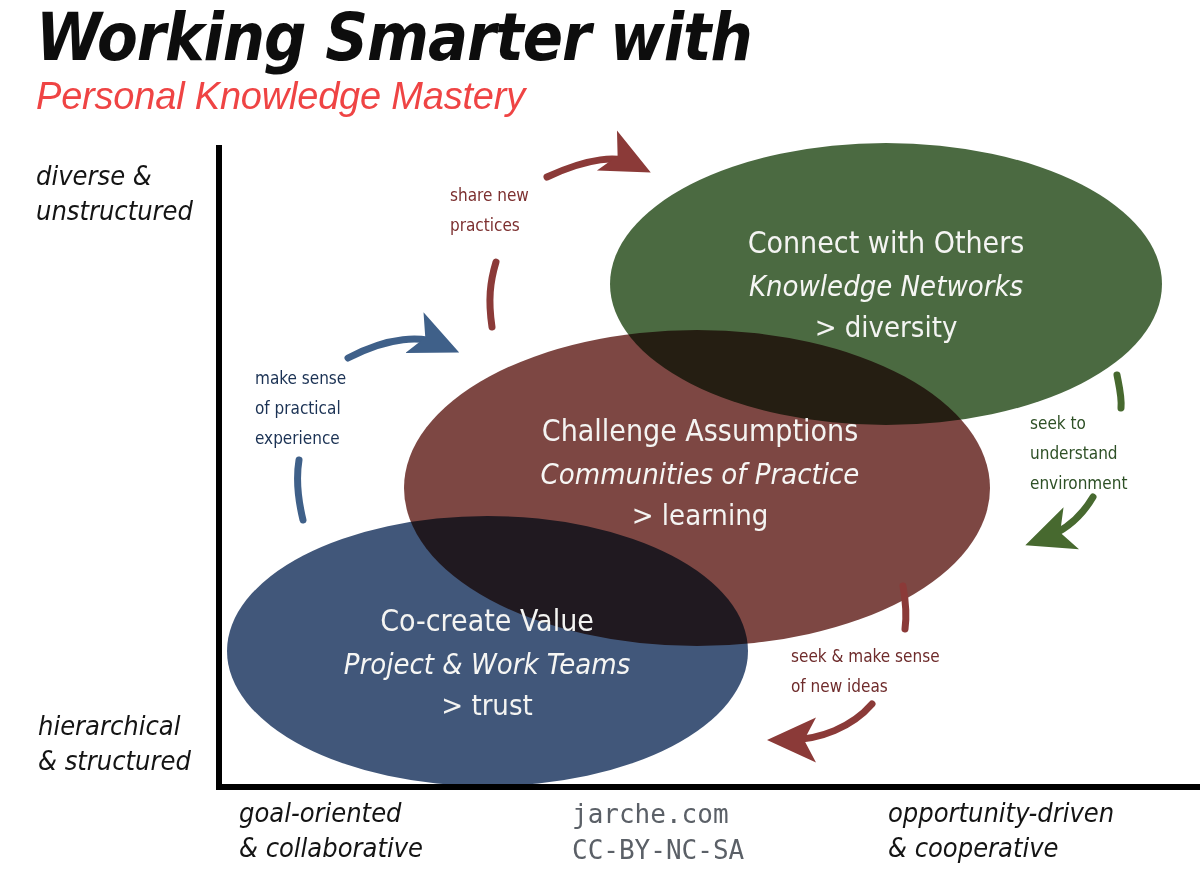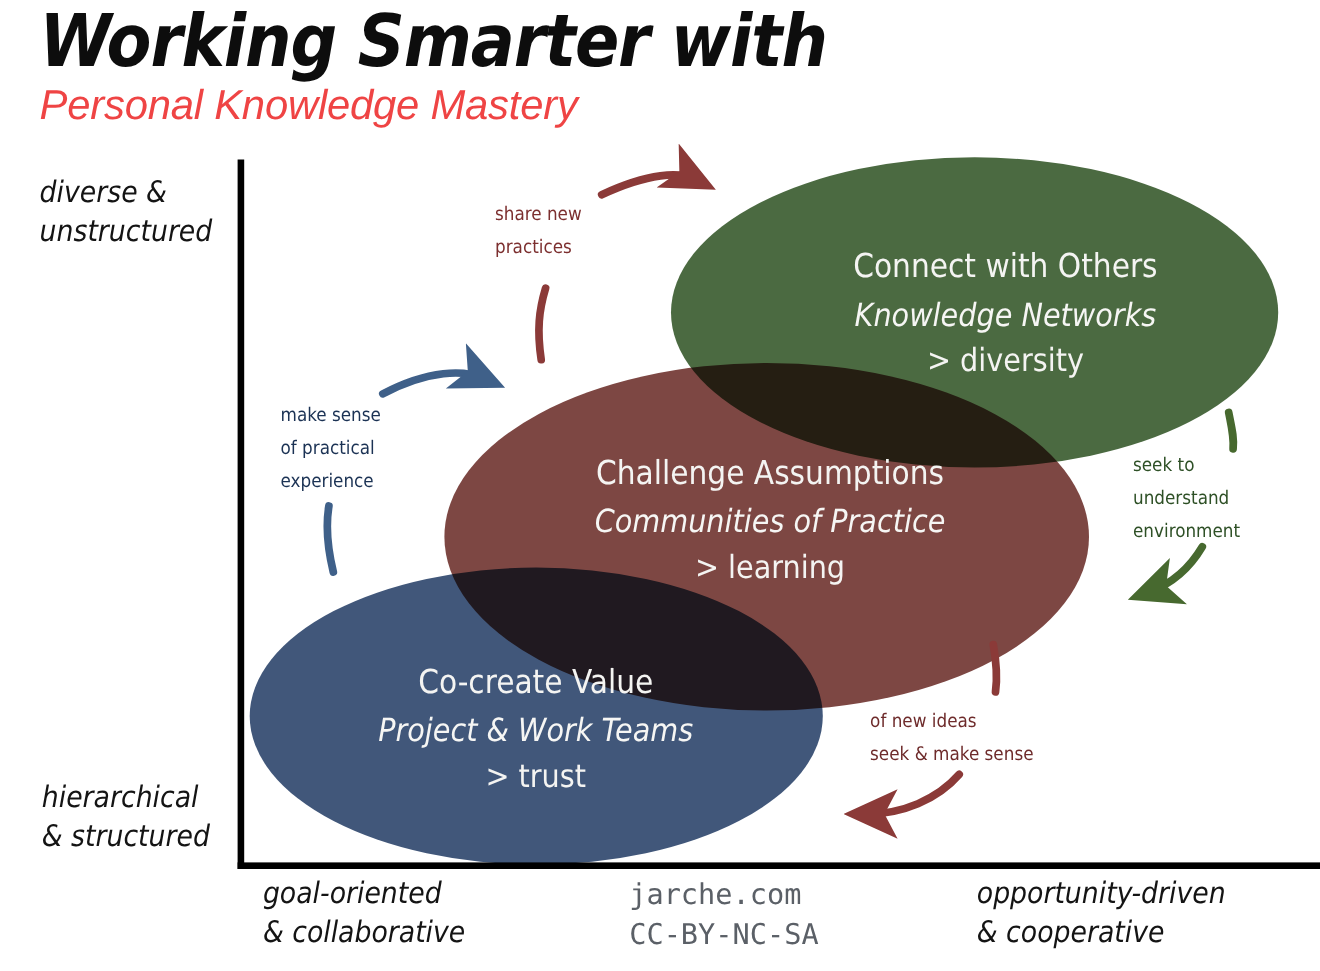--- a/index.html
+++ b/index.html
@@ -56,21 +56,21 @@
     font-weight:400;font-size:30px;line-height:42px;color:#f4f4f2;
   }
   .ell-sub{
     font-family:"DejaVu Sans Condensed","Liberation Sans",sans-serif;
     font-weight:normal;font-style:italic;font-size:29px;line-height:44px;color:#f6f6f4;
   }
   .ell-metric{
     font-family:"DejaVu Sans Condensed","Liberation Sans",sans-serif;
     font-weight:400;font-size:29px;line-height:38px;color:#f4f4f2;
   }
-  #txt-green{left:664px;top:222px;width:500px;}
+  #txt-green{left:636px;top:222px;width:500px;}
   #txt-red  {left:420px;top:410px;width:560px;}
   #txt-blue {left:237px;top:600px;width:500px;}
 
   
   .annot{
     position:absolute;
     font-family:"DejaVu Sans Condensed","Liberation Sans",sans-serif;
     font-weight:400;font-size:17px;line-height:30px;white-space:nowrap;
   }
   #an-share{left:450px;top:180px;color:#7c2f2f;}
@@ -173,17 +173,17 @@
     <div>experience</div>
   </div>
 
   <div class="annot" id="an-seek-env">
     <div>seek to</div>
     <div>understand</div>
     <div>environment</div>
   </div>
 
   <div class="annot" id="an-seek-ideas">
+    <div>seek &amp; make sense</div>
     <div>of new ideas</div>
-    <div>seek &amp; make sense</div>
   </div>
 
 </div>
 
 </body></html>

